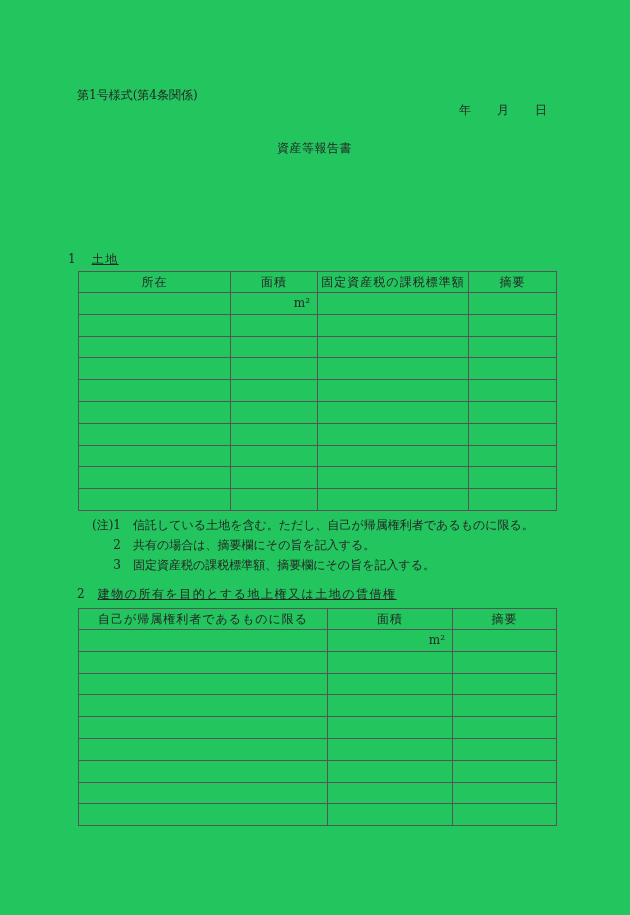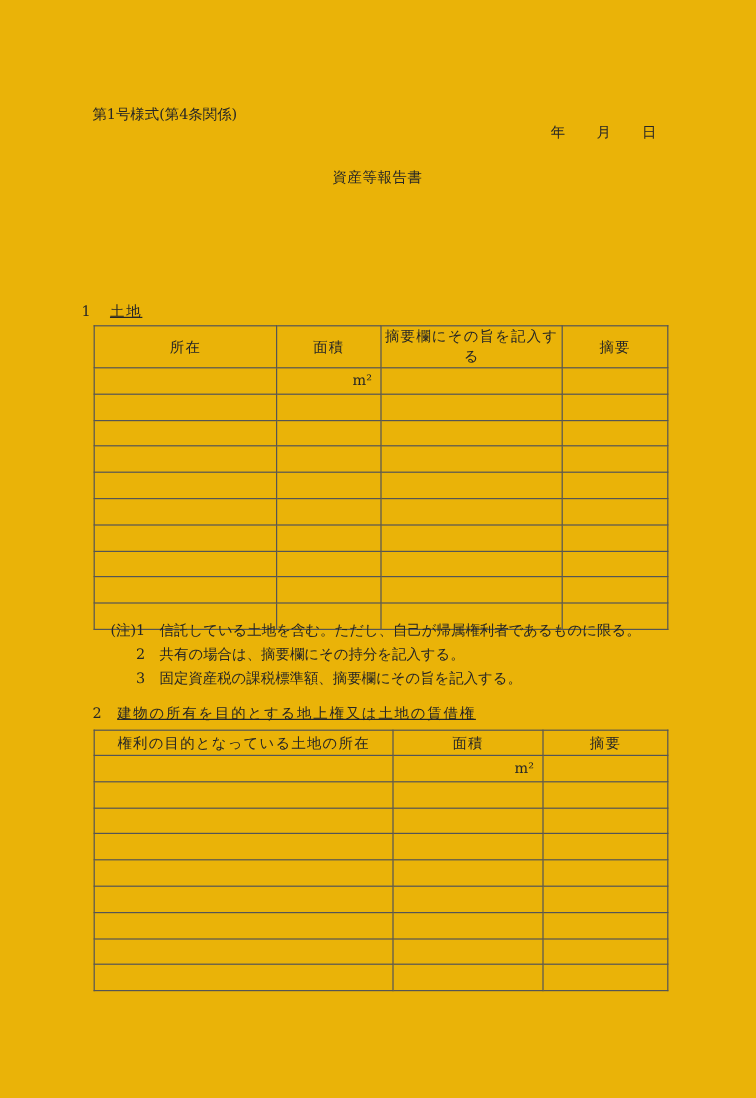--- a/index.html
+++ b/index.html
@@ -1,20 +1,20 @@
 <!DOCTYPE html>
 <html><head>
 <meta charset="utf-8">
 <style>
   html,body{margin:0;padding:0;background:#e8e8e8;}
   .page{
     position:relative;
     width:630px;height:915px;
     margin:0 auto;
-    background:#eab308;
+    background:#22c55e;
     font-family:"DejaVu Serif","Liberation Serif",serif;
     font-size:12px;
     color:#262626;
     overflow:hidden;
   }
   .abs{position:absolute;white-space:nowrap;}
   .form-number{left:77px;top:87px;}
   .date-line{left:459px;top:102px;display:flex;gap:26px;}
   .doc-title{left:277px;top:140px;letter-spacing:0.5px;}
   .addressee-row{left:365px;top:197px;width:175px;display:flex;justify-content:space-between;}
@@ -79,21 +79,21 @@
     <colgroup>
       <col style="width:152px">
         <col style="width:87px">
         <col style="width:151px">
         <col style="width:88px">
     </colgroup>
     <thead>
       <tr>
         <th>所在</th>
         <th>面積</th>
-        <th>摘要欄にその旨を記入する</th>
+        <th>固定資産税の課税標準額</th>
         <th>摘要</th>
       </tr>
     </thead>
     <tbody>
         <tr>
           <td></td>
           <td class="unit-cell">m²</td>
           <td></td>
           <td></td>
         </tr>
@@ -154,42 +154,42 @@
       </tbody>
   </table>
 
   <div class="abs notes">
     <div class="note-line">
       <span class="note-prefix">(注)1</span>
       <span class="note-text">信託している土地を含む。ただし、自己が帰属権利者であるものに限る。</span>
     </div>
     <div class="note-line">
       <span class="note-prefix">2</span>
-      <span class="note-text">共有の場合は、摘要欄にその持分を記入する。</span>
+      <span class="note-text">共有の場合は、摘要欄にその旨を記入する。</span>
     </div>
     <div class="note-line">
       <span class="note-prefix">3</span>
       <span class="note-text">固定資産税の課税標準額、摘要欄にその旨を記入する。</span>
     </div>
   </div>
 
   <div class="abs section-heading sec2-heading">
     <span>2</span>
     <span class="sec-title">建物の所有を目的とする地上権又は土地の賃借権</span>
   </div>
 
   <table class="form-table t2">
     <colgroup>
       <col style="width:249px">
         <col style="width:125px">
         <col style="width:104px">
     </colgroup>
     <thead>
       <tr>
-        <th>権利の目的となっている土地の所在</th>
+        <th>自己が帰属権利者であるものに限る</th>
         <th>面積</th>
         <th>摘要</th>
       </tr>
     </thead>
     <tbody>
         <tr>
           <td></td>
           <td class="unit-cell">m²</td>
           <td></td>
         </tr>

